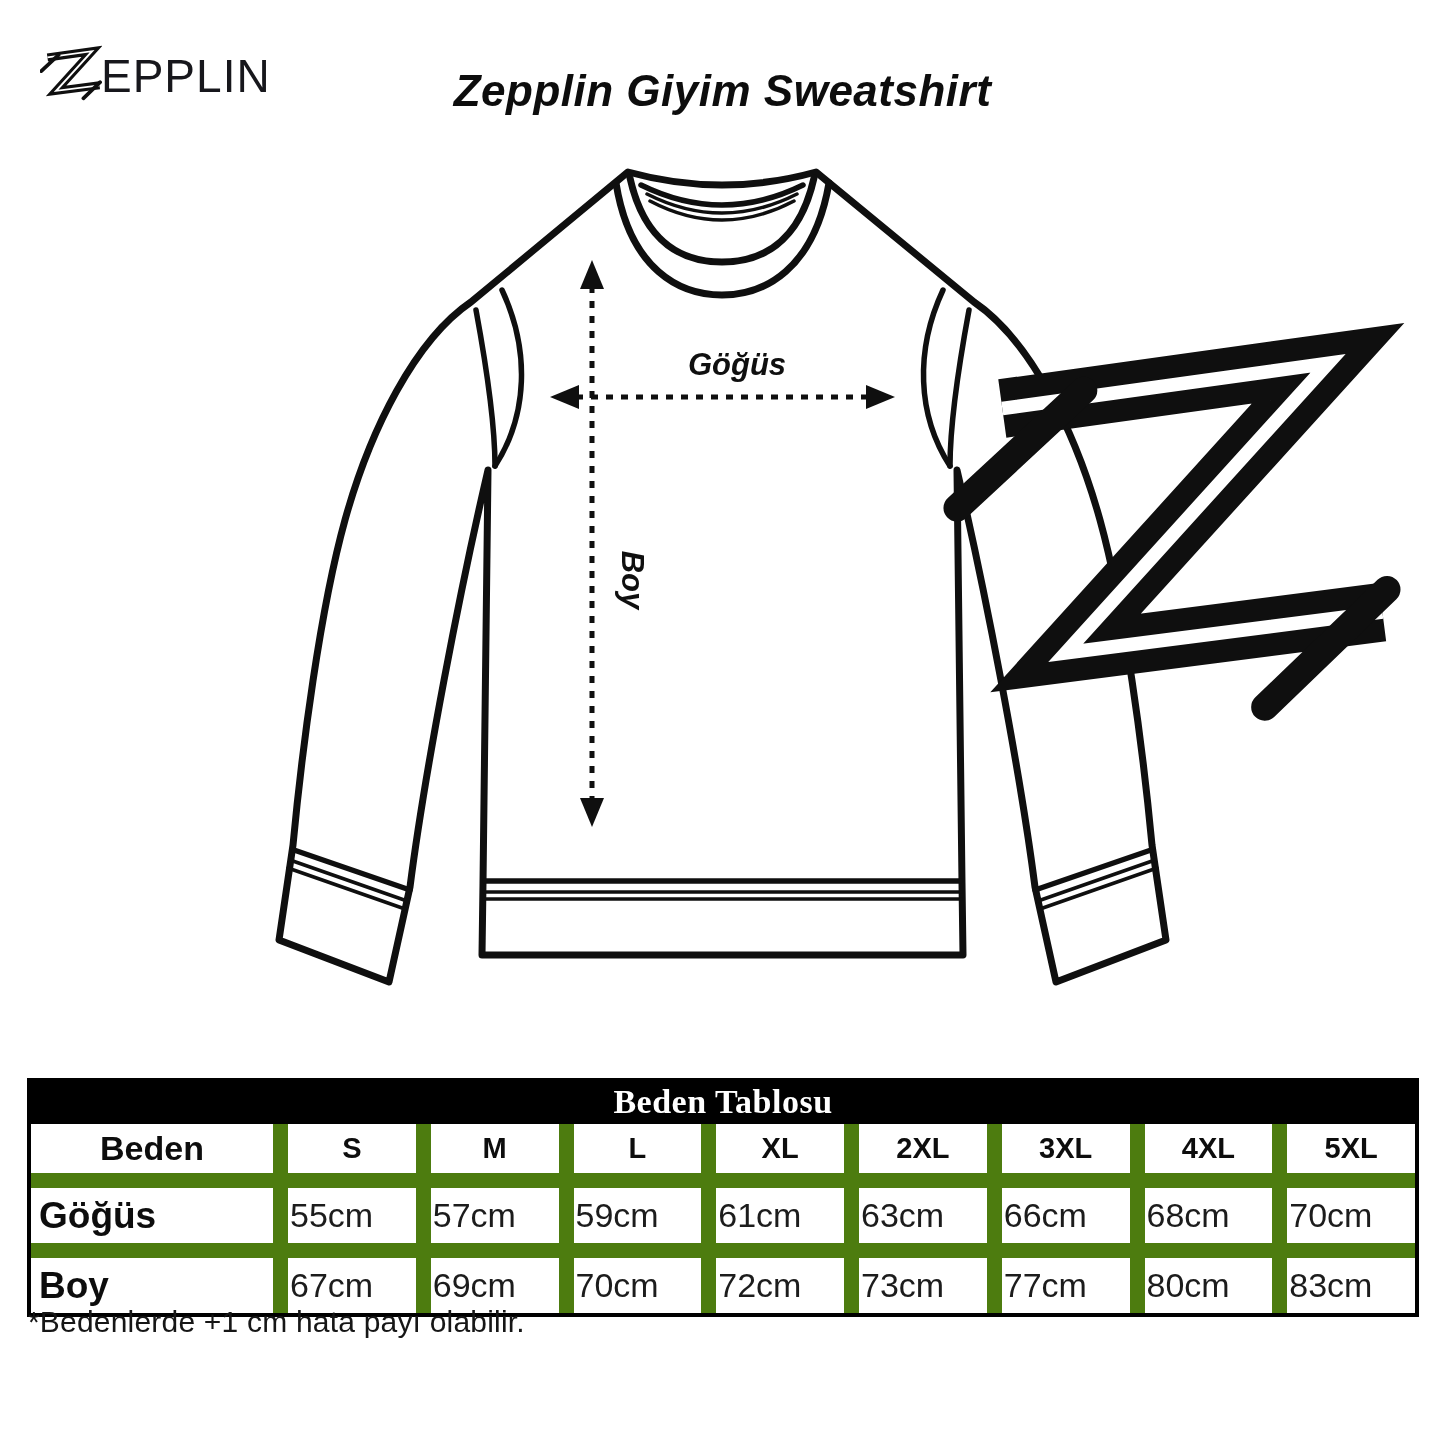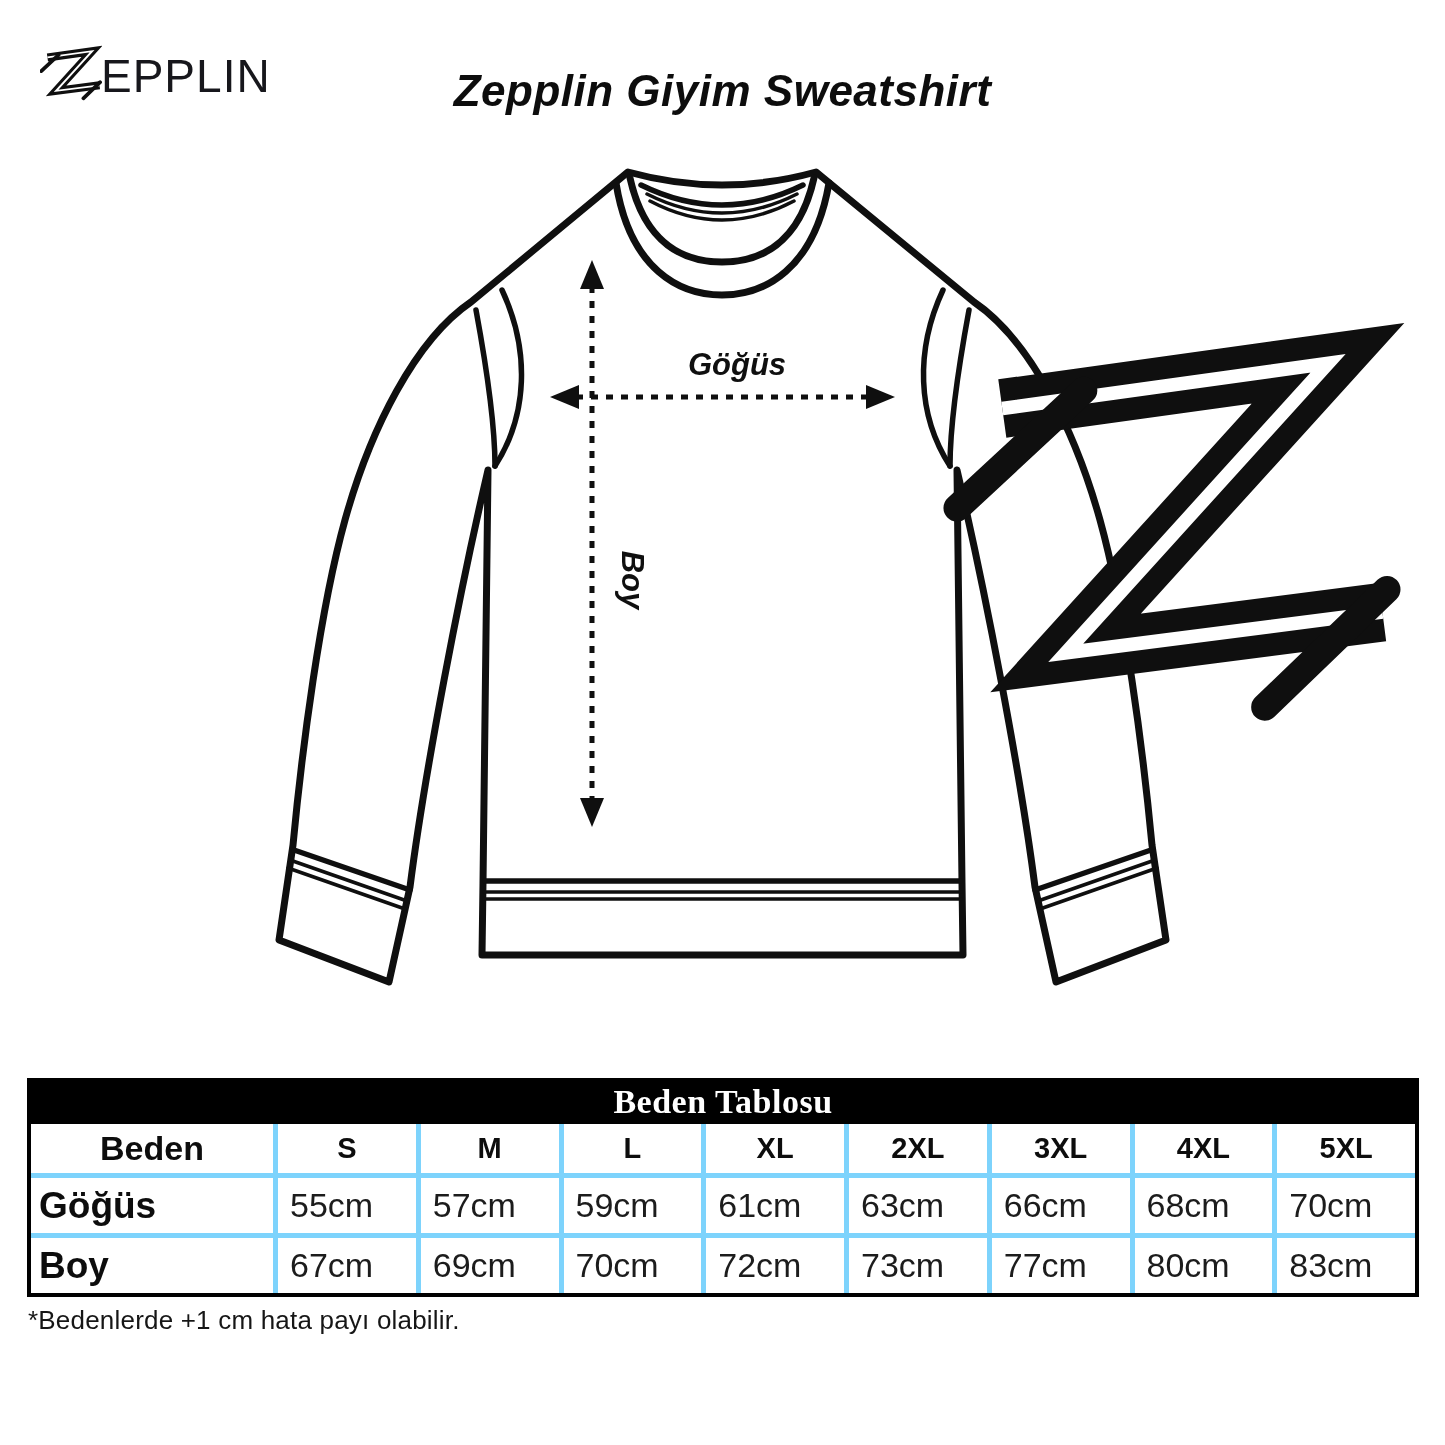--- a/index.html
+++ b/index.html
@@ -27,28 +27,28 @@
   .head       { fill:#0f0f0f; stroke:none; }
   .dim-label  { font-family:"Liberation Sans", sans-serif; font-size:31px; font-style:italic;
                 font-weight:600; fill:#0f0f0f; }
 
   
   .size-table { position:absolute; left:27px; top:1078px; width:1392px; background:#000;
                 padding:4px; }
   .size-table .tbl-title { height:42px; line-height:40px; text-align:center; color:#fff;
                            font-size:34px; font-weight:700; letter-spacing:0.5px;font-family:Liberation Serif, serif; }
   .size-table .grid { display:grid; grid-template-columns:242px repeat(8, 1fr);
-                      grid-template-rows:49px 55px 55px; gap:5px; background:#7dd3fc; }
+                      grid-template-rows:49px 55px 55px; gap:15px; background:#4d7c0f; }
   .size-table .cell { background:#fff; display:flex; align-items:center; color:#0d0d0d; }
   .size-table .cell.col-head { justify-content:center; font-weight:700; font-size:29px; }
   .size-table .cell.corner   { justify-content:center; font-weight:700; font-size:34px; }
   .size-table .cell.row-label{ padding-left:8px;  font-weight:700; font-size:37px; }
-  .size-table .cell.val      { padding-left:12px; font-weight:400; font-size:34px; color:#1c1c1c; }
+  .size-table .cell.val      { padding-left:2px; font-weight:400; font-size:34px; color:#1c1c1c; }
 
-  .footnote { position:absolute; left:28px; top:1305px; font-size:26px; font-weight:400;
+  .footnote { position:absolute; left:28px; top:1305px; font-size:30px; font-weight:400;
               color:#161616; letter-spacing:0.2px; }
 </style>
 </head>
 <body>
 
 <div class="stage">
 
   <svg width="0" height="0" style="position:absolute">
     <symbol id="zmark" viewBox="0 0 100 100">
       <path d="M12,20 L84,10 L26,74 L96,65" fill="none" stroke="#0f0f0f" stroke-width="13"></path>

